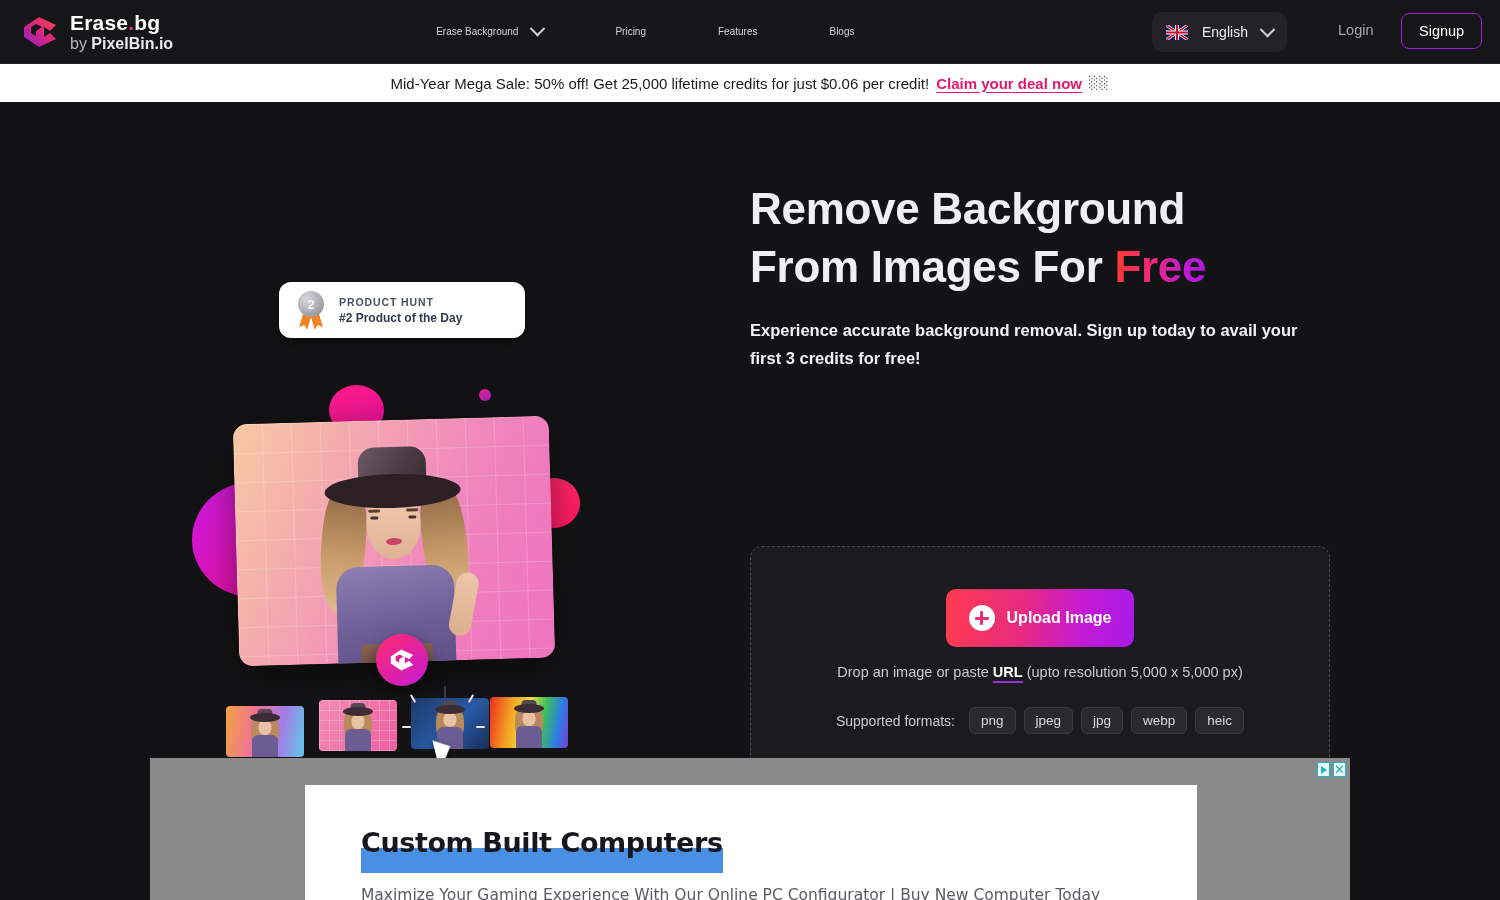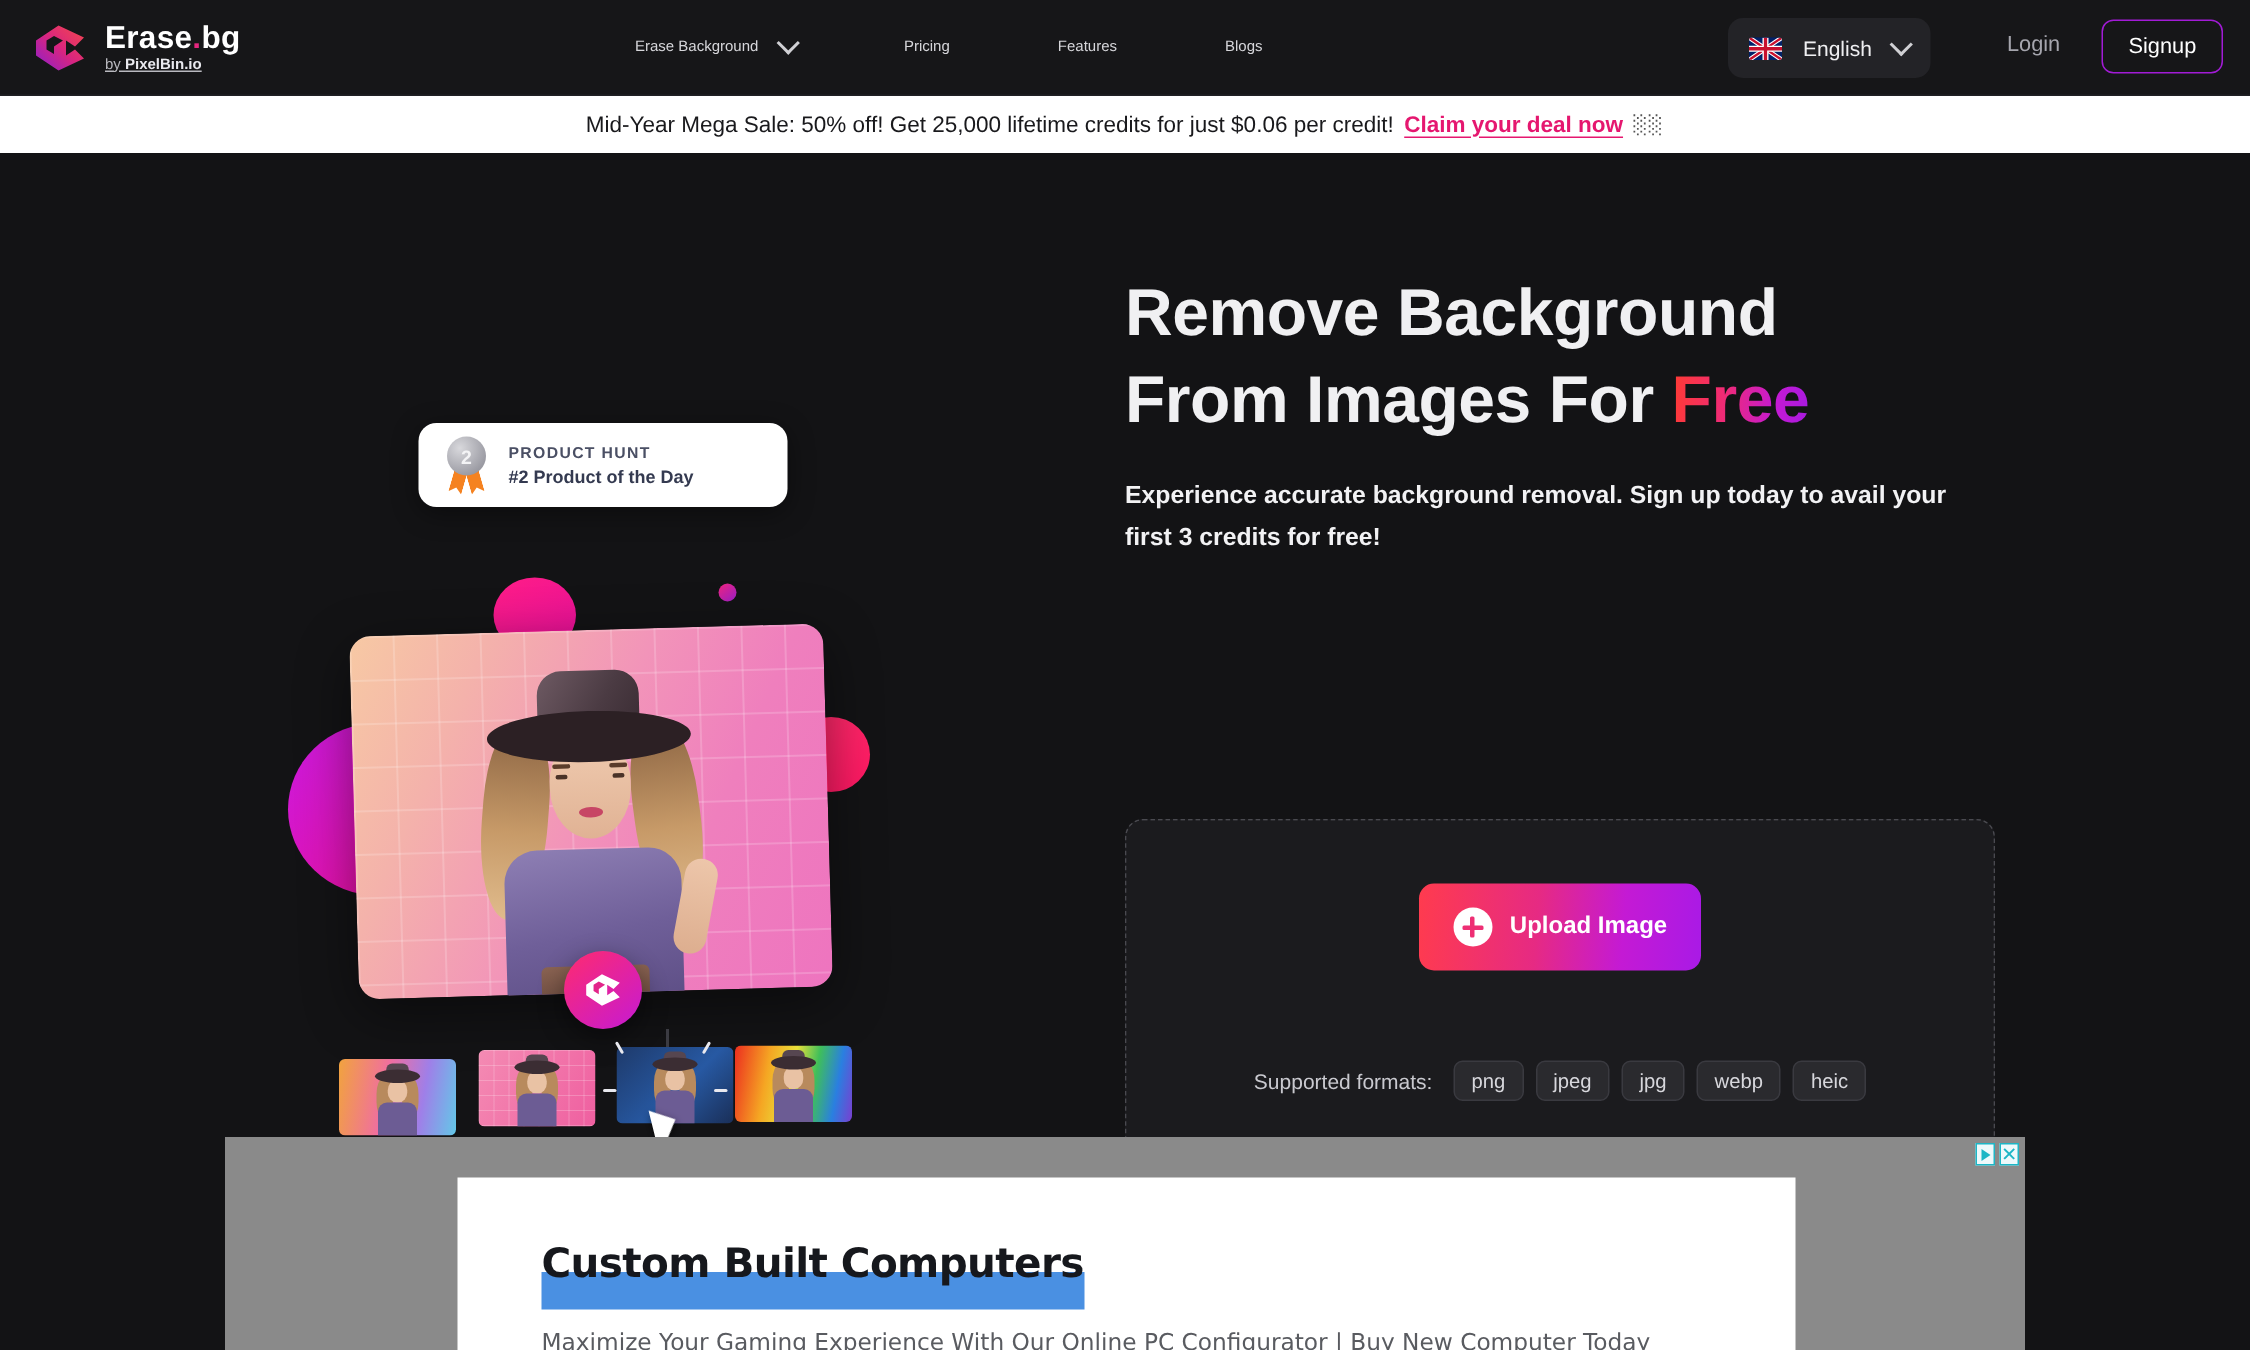--- a/index.html
+++ b/index.html
@@ -18,21 +18,21 @@
     display: flex; align-items: center;
     border-bottom: 1px solid #202024;
   }
   .brand { display: flex; align-items: center; margin-left: 20px; gap: 10px; }
   .brand-mark { width: 40px; height: 34px; position: relative; flex: none; }
   .brand-text { line-height: 1; }
   .brand-name {
     font-size: 21px; font-weight: 700; color: #ffffff; letter-spacing: .2px;
   }
   .brand-name .dot { color:#e5277f; }
-  .brand-sub { font-size: 10px; color: #b9b9bf; margin-top: 3px; text-decoration: underline; }
+  .brand-sub { font-size: 16px; color: #b9b9bf; margin-top: 3px; }
   .brand-sub b { color:#e9e9ee; font-weight:600; }
 
   .nav { display: flex; align-items: center; gap: 0; margin-left: 225px; }
   .nav-item {
     color: #d6d6da; font-size: 10px; padding: 8px 16px; cursor: pointer;
     display: flex; align-items: center; gap: 14px; white-space: nowrap;
   }
   .nav-gap-1 { margin-left: 22px; }
   .nav-gap-2 { margin-left: 40px; }
   .nav-gap-3 { margin-left: 40px; }
@@ -519,20 +519,23 @@
         <span>From Images For </span><span class="free">Free</span>
       </h1>
       <p class="subtitle">Experience accurate background removal. Sign up today to avail your first 3 credits for free!</p>
 
       <div class="dropbox">
         <button class="upload-btn">
           <span class="plus-circle"></span>
           <span>Upload Image</span>
         </button>
 
+        <div class="drop-line">
+          <span>Drop an image or paste </span><b class="url">URL</b><span> (upto resolution 5,000 x 5,000 px)</span>
+        </div>
 
         <div class="formats">
           <span class="fmt-label">Supported formats:</span>
           <span class="chip">png</span>
           <span class="chip">jpeg</span>
           <span class="chip">jpg</span>
           <span class="chip">webp</span>
           <span class="chip">heic</span>
         </div>
 

